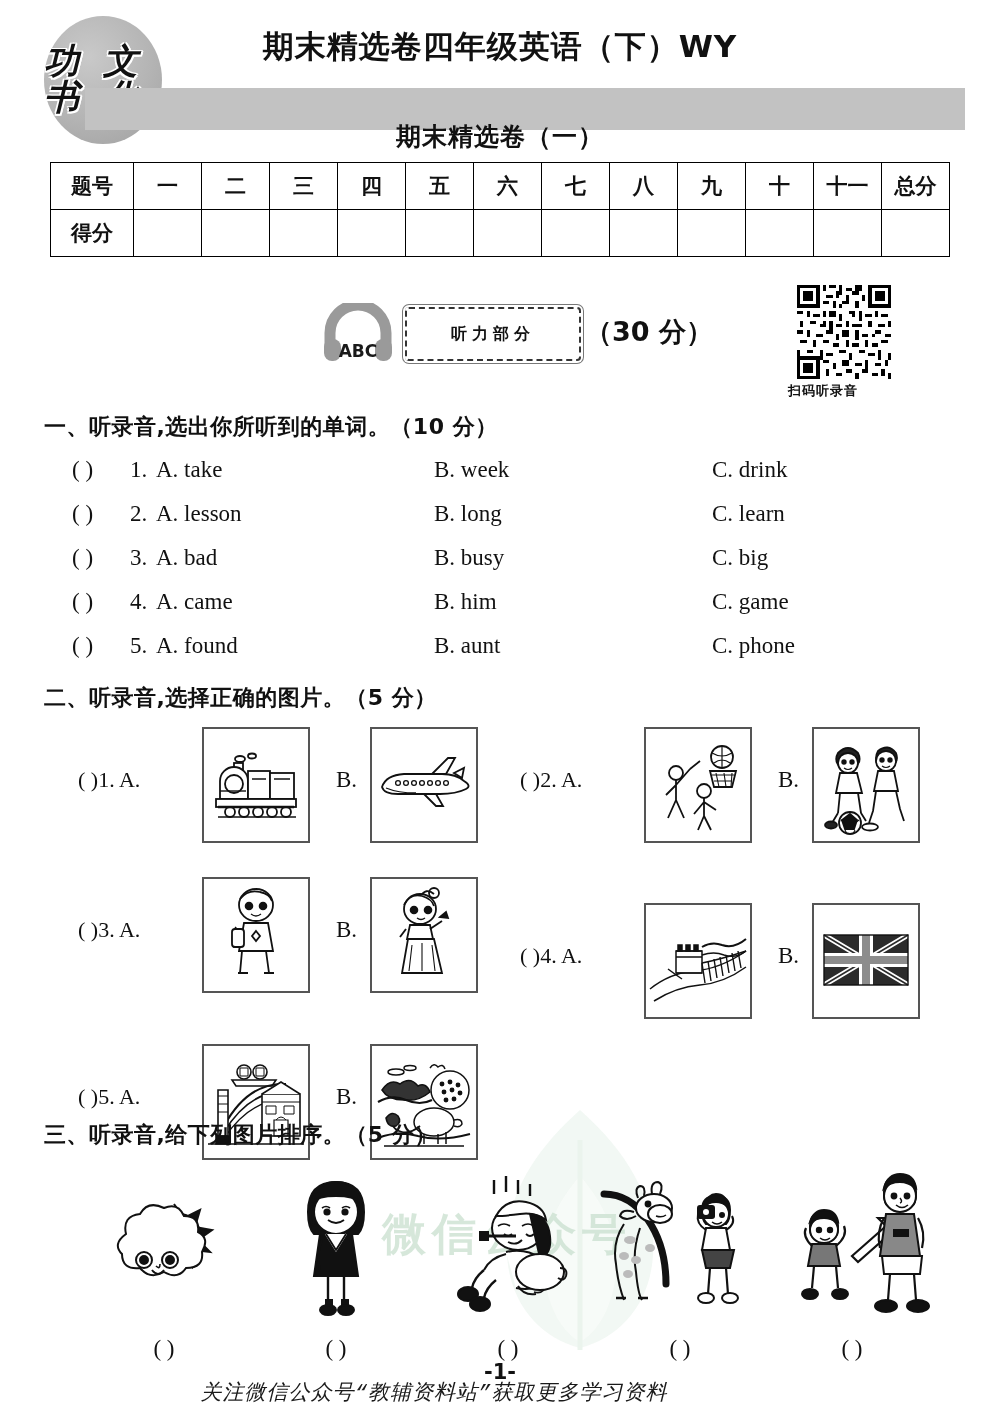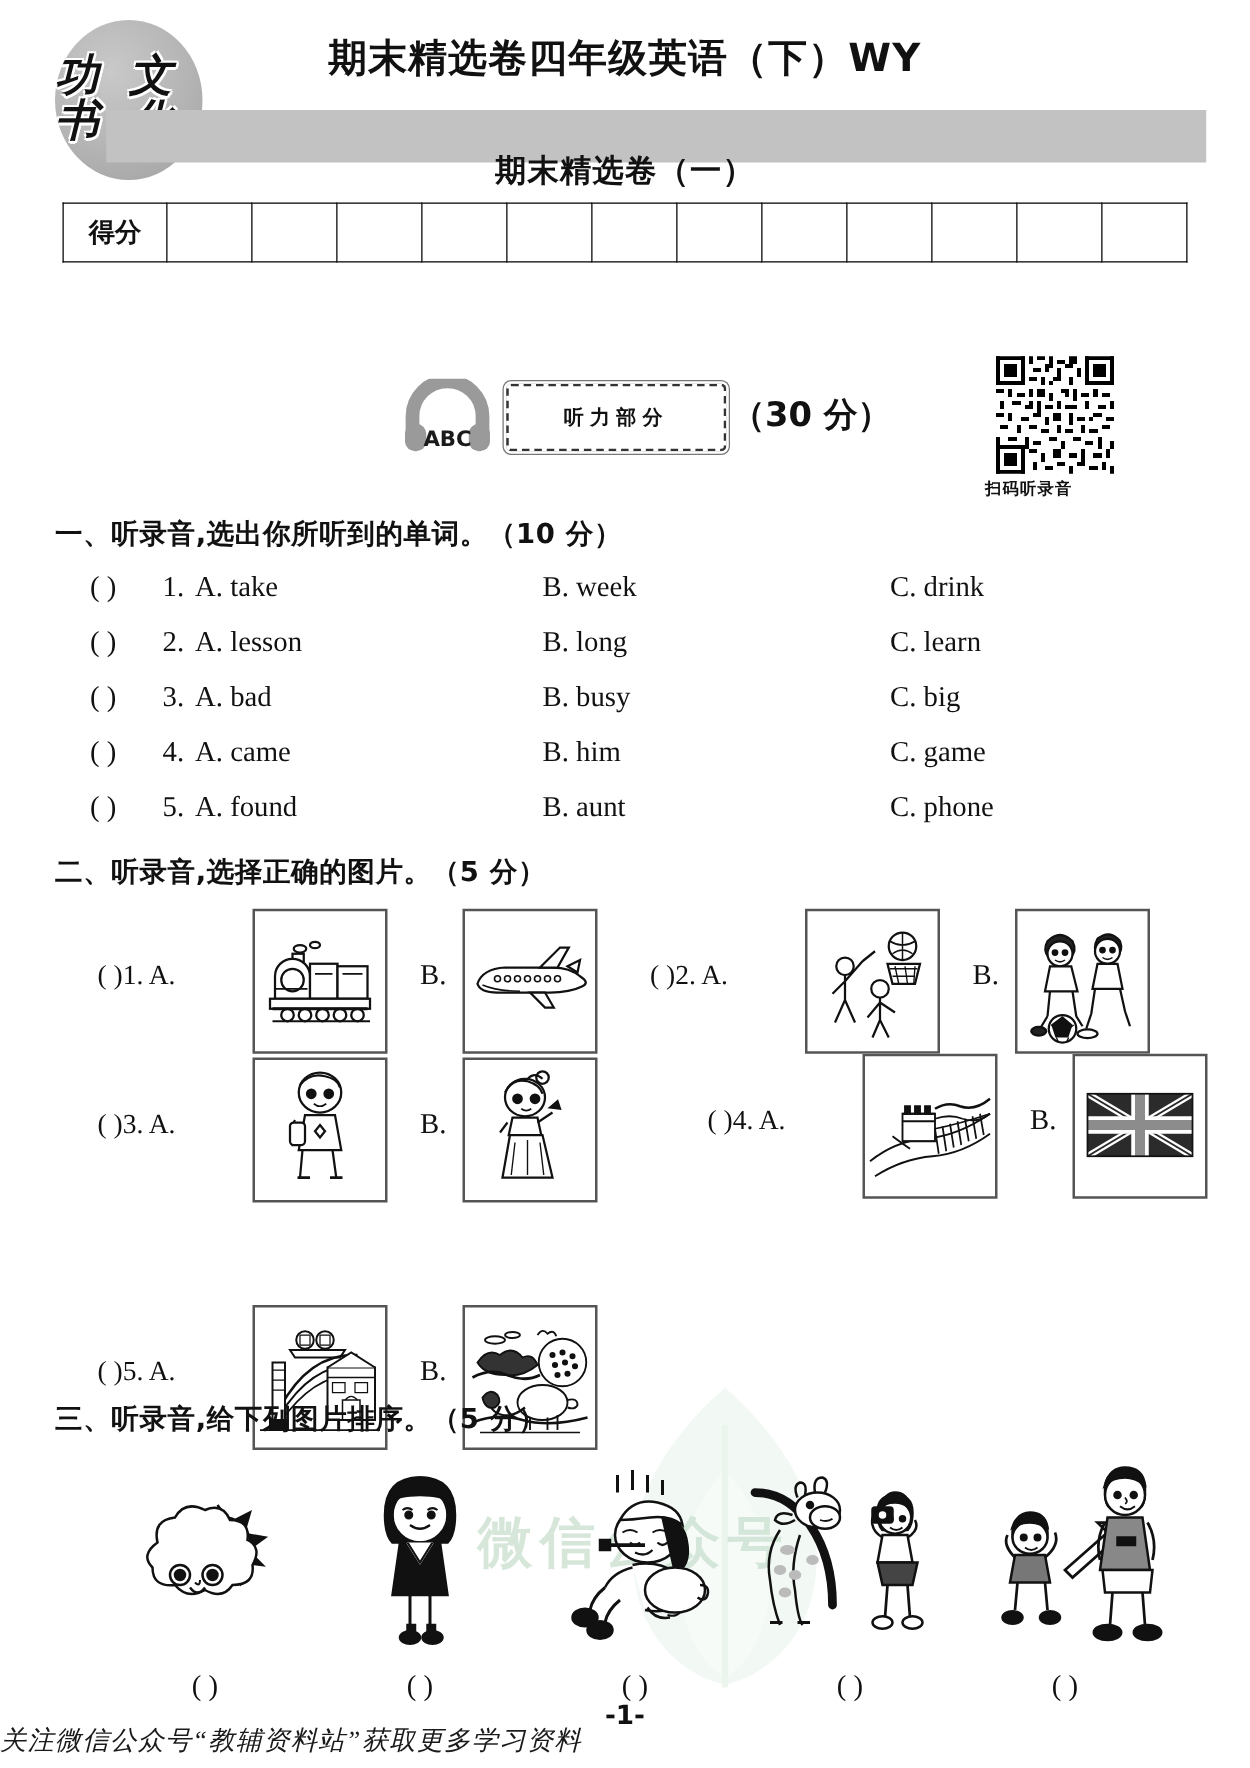--- a/index.html
+++ b/index.html
@@ -237,21 +237,22 @@
     width: 1000px;
     text-align: center;
     font-family: "DejaVu Sans", sans-serif;
     font-weight: bold;
     font-size: 21px;
   }
   .footer-note {
     position: absolute;
     left: 0; top: 1378px;
     width: 868px;
-    font-family: Liberation Serif, serif;
+    text-align: center;
+    font-family: Liberation Mono, monospace;
     font-size: 21px;
     font-style: italic;
     color: #1a1a1a;
     letter-spacing: 1px;
   }
 </style>
 </head>
 <body>
 
 <div class="watermark">
@@ -269,20 +270,35 @@
     <div class="logo-row">功书</div>
     <div class="logo-row">文化</div>
   </div>
 
   <div class="main-title">期末精选卷四年级英语（下）WY</div>
   <div class="subbar"></div>
   <div class="subbar-label">期末精选卷（一）</div>
 
   <table class="score-table">
     <tbody>
+        <tr>
+      <td class="head-cell">题号</td>
+      <td>一</td>
+      <td>二</td>
+      <td>三</td>
+      <td>四</td>
+      <td>五</td>
+      <td>六</td>
+      <td>七</td>
+      <td>八</td>
+      <td>九</td>
+      <td>十</td>
+      <td>十一</td>
+      <td>总分</td>
+    </tr>
     <tr>
       <td class="head-cell">得分</td>
       <td></td>
       <td></td>
       <td></td>
       <td></td>
       <td></td>
       <td></td>
       <td></td>
       <td></td>
@@ -535,21 +551,21 @@
           <path d="M62 62 l-3 20 M82 62 l4 18 M59 82 l-4 12 M86 80 l4 12"></path>
           <circle cx="36" cy="94" r="11" fill="#fff"></circle>
           <path d="M36 85 l7 6 l-3 9 h-9 l-3 -9 Z" fill="#111"></path>
           <path d="M27 91 l4 3 M45 91 l-4 3 M31 101 l2 4 M41 101 l-2 4" stroke-width="1.1"></path>
           <ellipse cx="56" cy="98" rx="8" ry="3.5" fill="#fff"></ellipse>
         </g>
       </svg>
     </div>
   </div>
 
-  <div class="pic-item" style="left:78px; top:846px; width:420px;">
+  <div class="pic-item" style="left:78px; top:877px; width:420px;">
     <span class="pic-lead">(        )3. A.</span>
     <div class="pic-box" style="left:124px;">
       <svg viewBox="0 0 104 112">
         <g fill="none" stroke="#111" stroke-width="1.8">
           <ellipse cx="52" cy="26" rx="17" ry="16" fill="#fff"></ellipse>
           <path d="M36 20 q8 -10 20 -7 q10 2 12 9"></path>
           <circle cx="45" cy="27" r="3.4" fill="#111"></circle>
             <circle cx="59" cy="27" r="3.4" fill="#111"></circle>
           <path d="M47 35 q5 4 10 0" stroke-width="1.3"></path>
           <path d="M40 44 h24 l5 28 h-34 Z" fill="#fff"></path>
@@ -576,21 +592,21 @@
           <path d="M36 60 l-6 34 h40 l-8 -34 Z" fill="#fff"></path>
           <path d="M40 66 l-3 26 M50 64 l0 28 M60 66 l3 26" stroke-width="1.1"></path>
           <path d="M58 50 l12 -8"></path>
           <path d="M68 38 l6 -5 l2 6 Z" fill="#111"></path>
           <path d="M34 50 l-6 8"></path>
         </g>
       </svg>
     </div>
   </div>
 
-  <div class="pic-item" style="left:520px; top:843px; width:420px;margin-left:46px;">
+  <div class="pic-item" style="left:520px; top:903px; width:420px;">
     <span class="pic-lead">(        )4. A.</span>
     <div class="pic-box" style="left:124px;">
       <svg viewBox="0 0 104 112">
         <g fill="none" stroke="#111" stroke-width="1.5">
           <path d="M4 84 q20 -16 44 -18 q26 -2 52 -20"></path>
           <path d="M8 96 q22 -14 46 -16 q24 -2 46 -18"></path>
           <path d="M30 46 h26 v22 H30 Z" fill="#fff"></path>
           <path d="M30 46 h26 M30 52 h26"></path>
           <path d="M32 40 h4 v6 h-4 Z M40 40 h4 v6 h-4 Z M48 40 h4 v6 h-4 Z" fill="#111"></path>
           <path d="M56 42 q10 -6 20 -2 q12 4 24 -6" stroke-width="2"></path>

